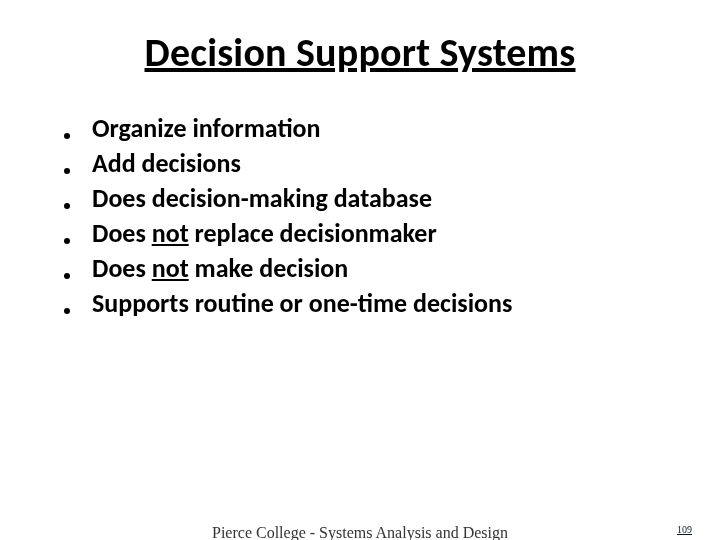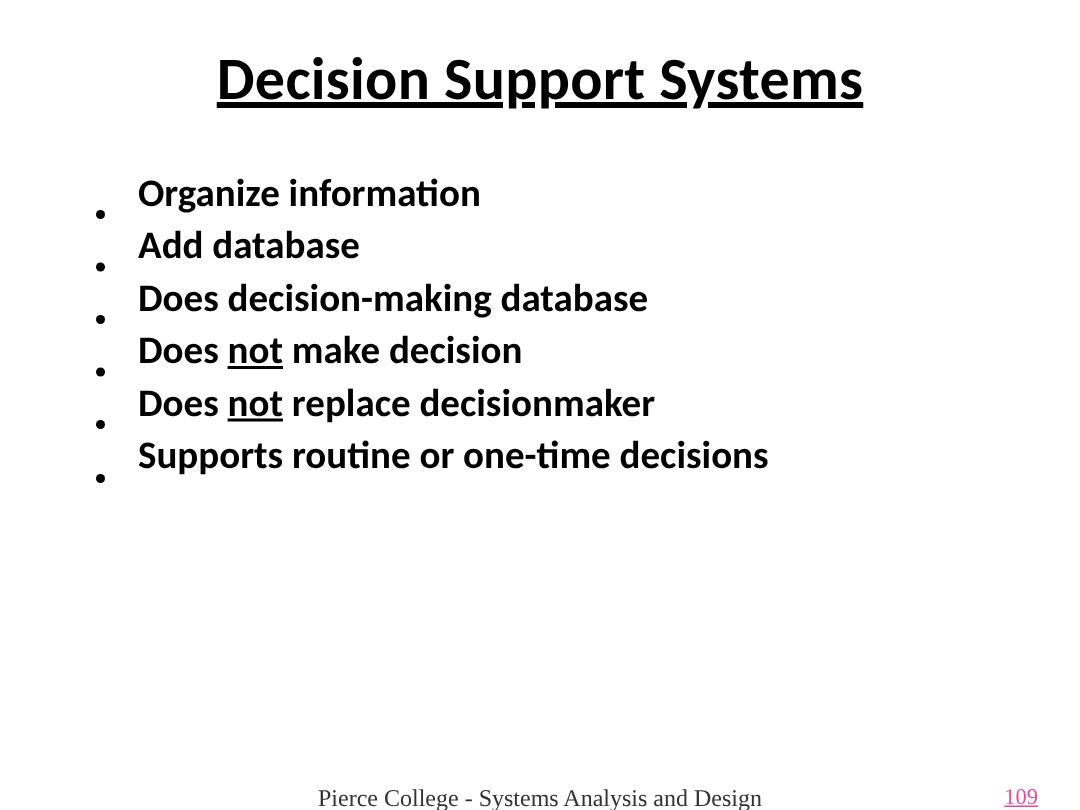--- a/index.html
+++ b/index.html
@@ -1,62 +1,62 @@
 <!DOCTYPE html>
 <html><head>
 <meta charset="utf-8">
 <style>
   * { margin: 0; padding: 0; box-sizing: border-box; }
   html, body { width: 720px; height: 540px; background: #fff; font-family: Calibri, Arial, sans-serif; color: #000; }
   .slide { width: 720px; height: 540px; position: relative; padding: 24px 48px 16px 48px; }
   .title { font-size: 40px; font-weight: 700; text-decoration: underline; text-align: center; margin-top: 4px; margin-bottom: 34px; letter-spacing: 0.2px; }
   .bullets { list-style: none; padding-left: 16px; }
-  .bullets li { font-size: 26px; font-weight: 600; line-height: 1.35; display: flex; align-items: flex-end; }
+  .bullets li { font-size: 26px; font-weight: 600; line-height: 1.35; display: flex; align-items: center; }
   .bullets li .dot { width: 6px; height: 6px; background: #000; border-radius: 50%; display: inline-block; margin-top: 14px; margin-right: 22px; flex-shrink: 0; }
   .bullets li .text { display: inline-block; }
   .u { text-decoration: underline; }
   .footer { position: absolute; bottom: 16px; left: 0; width: 100%; font-family: "Times New Roman", Times, serif; }
   .footer-center { position: absolute; width: 100%; text-align: center; font-size: 16px; color: #333; }
-  .footer-right { position: absolute; right: 28px; font-size: 15px; color: #ec4899; text-decoration: underline; }
+  .footer-right { position: absolute; right: 28px; font-size: 10px; color: #0f172a; text-decoration: underline; }
 </style>
 </head>
 <body>
 
 <div class="slide">
   <h1 class="title">Decision Support Systems</h1>
 
   <ul class="bullets">
     <li>
       <span class="dot"></span>
       <span class="text">
         <span>Organize information</span><span class="u"></span><span></span>
       </span>
     </li>
     <li>
       <span class="dot"></span>
       <span class="text">
-        <span>Add database</span><span class="u"></span><span></span>
+        <span>Add decisions</span><span class="u"></span><span></span>
       </span>
     </li>
     <li>
       <span class="dot"></span>
       <span class="text">
         <span>Does decision-making database</span><span class="u"></span><span></span>
       </span>
     </li>
     <li>
       <span class="dot"></span>
       <span class="text">
-        <span>Does </span><span class="u">not</span><span>  make decision</span>
+        <span>Does </span><span class="u">not</span><span> replace decisionmaker</span>
       </span>
     </li>
     <li>
       <span class="dot"></span>
       <span class="text">
-        <span>Does </span><span class="u">not</span><span> replace decisionmaker</span>
+        <span>Does </span><span class="u">not</span><span>  make decision</span>
       </span>
     </li>
     <li>
       <span class="dot"></span>
       <span class="text">
         <span>Supports routine or one-time decisions</span><span class="u"></span><span></span>
       </span>
     </li>
   </ul>
 

